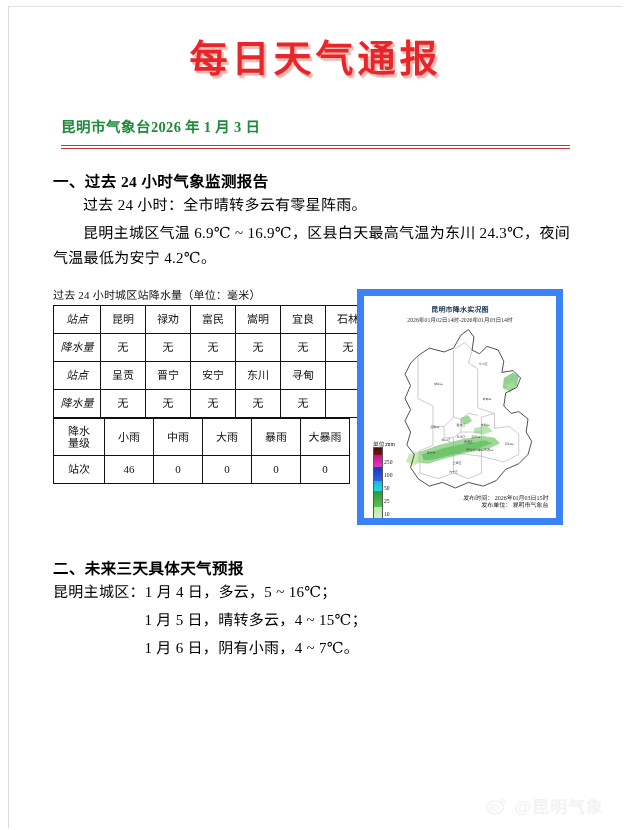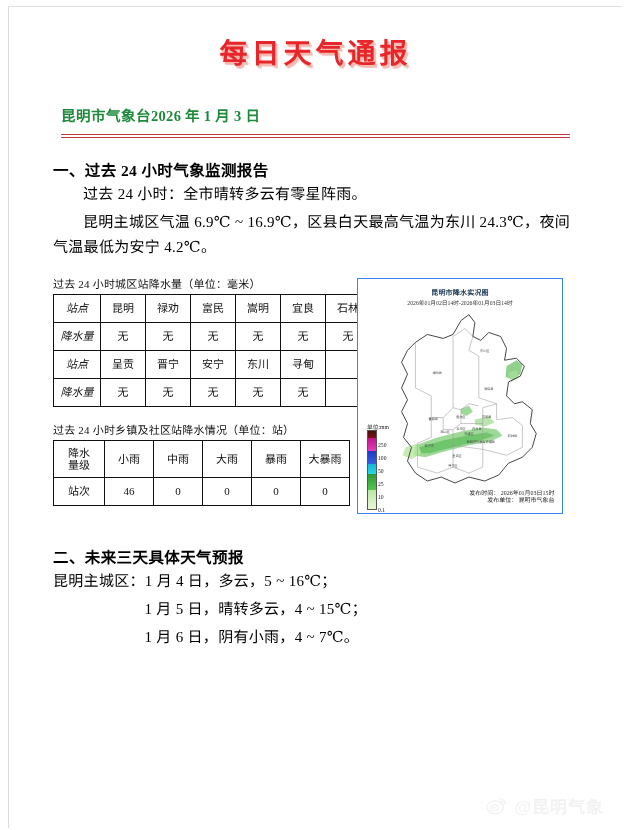--- a/index.html
+++ b/index.html
@@ -30,21 +30,21 @@
     box-sizing: border-box;
   }
 
   
   .masthead {
     text-align: center;
     padding-top: 32px;
   }
   .doc-title {
     font-family: "Liberation Serif", "DejaVu Serif", serif;
-    font-size: 28px;
+    font-size: 38px;
     font-weight: bold;
     letter-spacing: 4px;
     color: #e8252a;
     text-shadow: 1.5px 1.5px 0 #f6b9ae, 2.5px 2.5px 1px rgba(180,30,20,.28);
     line-height: 1.1;
   }
 
   .subhead {
     margin: 34px 52px 0 52px;
     display: flex;
@@ -124,21 +124,21 @@
 
   .cap2 { margin-top: 14px; }
 
   
   .mappanel {
     position: absolute;
     left: 304px;
     top: 3px;
     width: 206px;
     height: 236px;
-    border: 1px solid #3b82f6;
+    border: 7px solid #3b82f6;
     background: #fff;
     box-sizing: border-box;
     overflow: hidden;
   }
   .map-title {
     text-align: center;
     font-size: 7px;
     font-weight: bold;
     color: #15314f;
     margin-top: 8px;
@@ -283,21 +283,20 @@
               <td>无</td>
               <td>无</td>
               <td>无</td>
               <td>无</td>
               <td>无</td>
               <td class="empty"></td>
             </tr>
           </tbody>
       </table>
 
-      <div class="tbl-caption cap2">过去 24 小时乡镇及社区站降水情况（单位：站）</div>
       <table class="grid" id="tableB">
         <tbody>
             <tr>
               <td>降水<br>量级</td>
               <td>小雨</td>
               <td>中雨</td>
               <td>大雨</td>
               <td>暴雨</td>
               <td>大暴雨</td>
             </tr>

